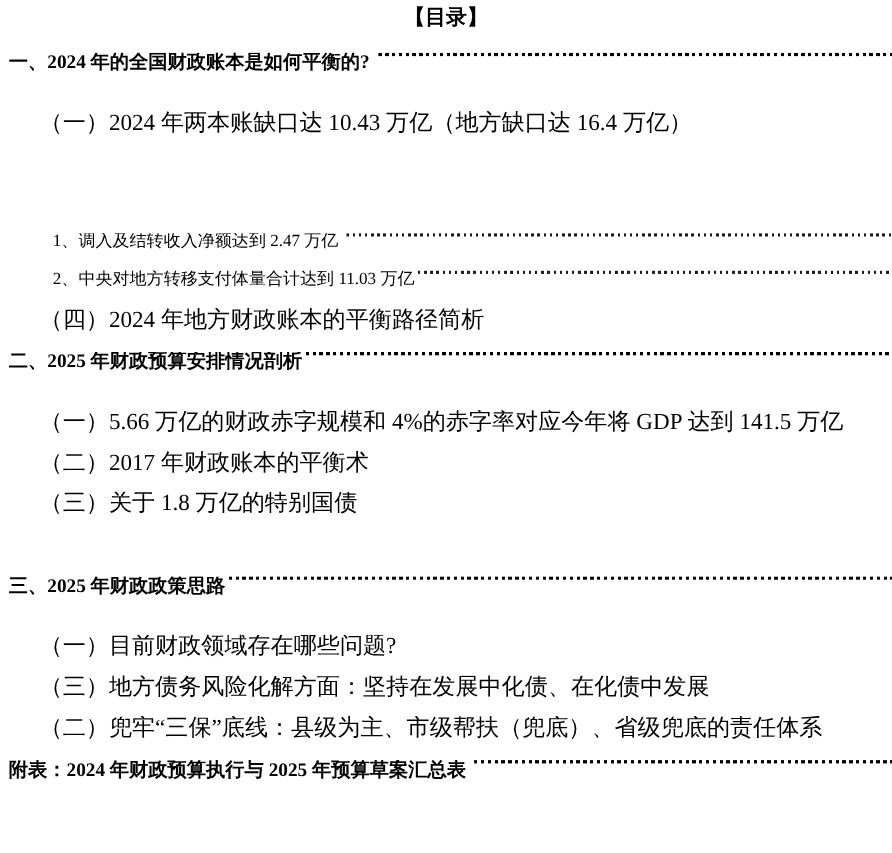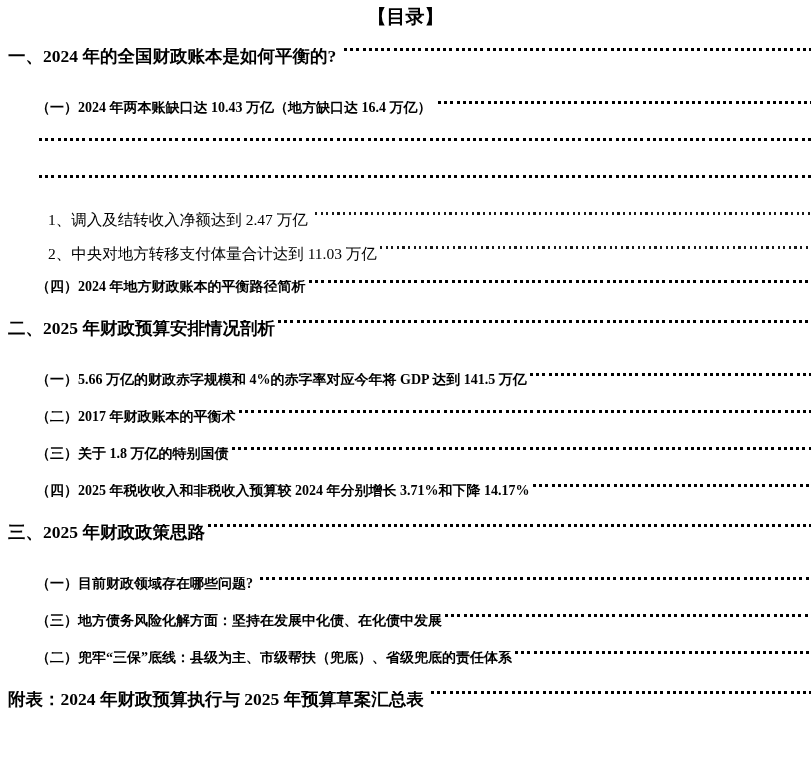--- a/index.html
+++ b/index.html
@@ -43,23 +43,24 @@
     margin-bottom: 0.5px;
     background: repeating-linear-gradient(90deg, #000 0 3px, transparent 3px 6.2px);
   }
   .lvl1 {
     font-weight: bold;
     font-size: 17.5px;
     margin-top: 3px;
     margin-bottom: 16px;
   }
   .lvl2 {
-    font-weight: bold;
-    font-size: 14px;
+    font-weight: normal;
+    font-size: 21px;
     padding-left: 28px;
+    flex-direction: column;
   }
   .lvl3 {
     font-weight: normal;
     font-size: 15.5px;
     padding-left: 40px;
     height: 34px;
   }
   .lvl3 .leader {
     height: 2.6px;
     background: repeating-linear-gradient(90deg, #1a1a1a 0 2.2px, transparent 2.2px 5.6px);
@@ -122,21 +123,20 @@
   </div>
       <div class="row lvl2">
     <span class="txt">（二）2017 年财政账本的平衡术</span>
     <span class="leader"></span>
   </div>
       <div class="row lvl2">
     <span class="txt">（三）关于 1.8 万亿的特别国债</span>
     <span class="leader"></span>
   </div>
       <div class="row lvl2">
-    <span class="txt">（四）2025 年税收收入和非税收入预算较 2024 年分别增长 3.71%和下降 14.17%</span>
     <span class="leader"></span>
   </div>
       <div class="row lvl1">
     <span class="txt">三、2025 年财政政策思路</span>
     <span class="leader"></span>
   </div>
       <div class="row lvl2">
     <span class="txt">（一）目前财政领域存在哪些问题? </span>
     <span class="leader"></span>
   </div>

